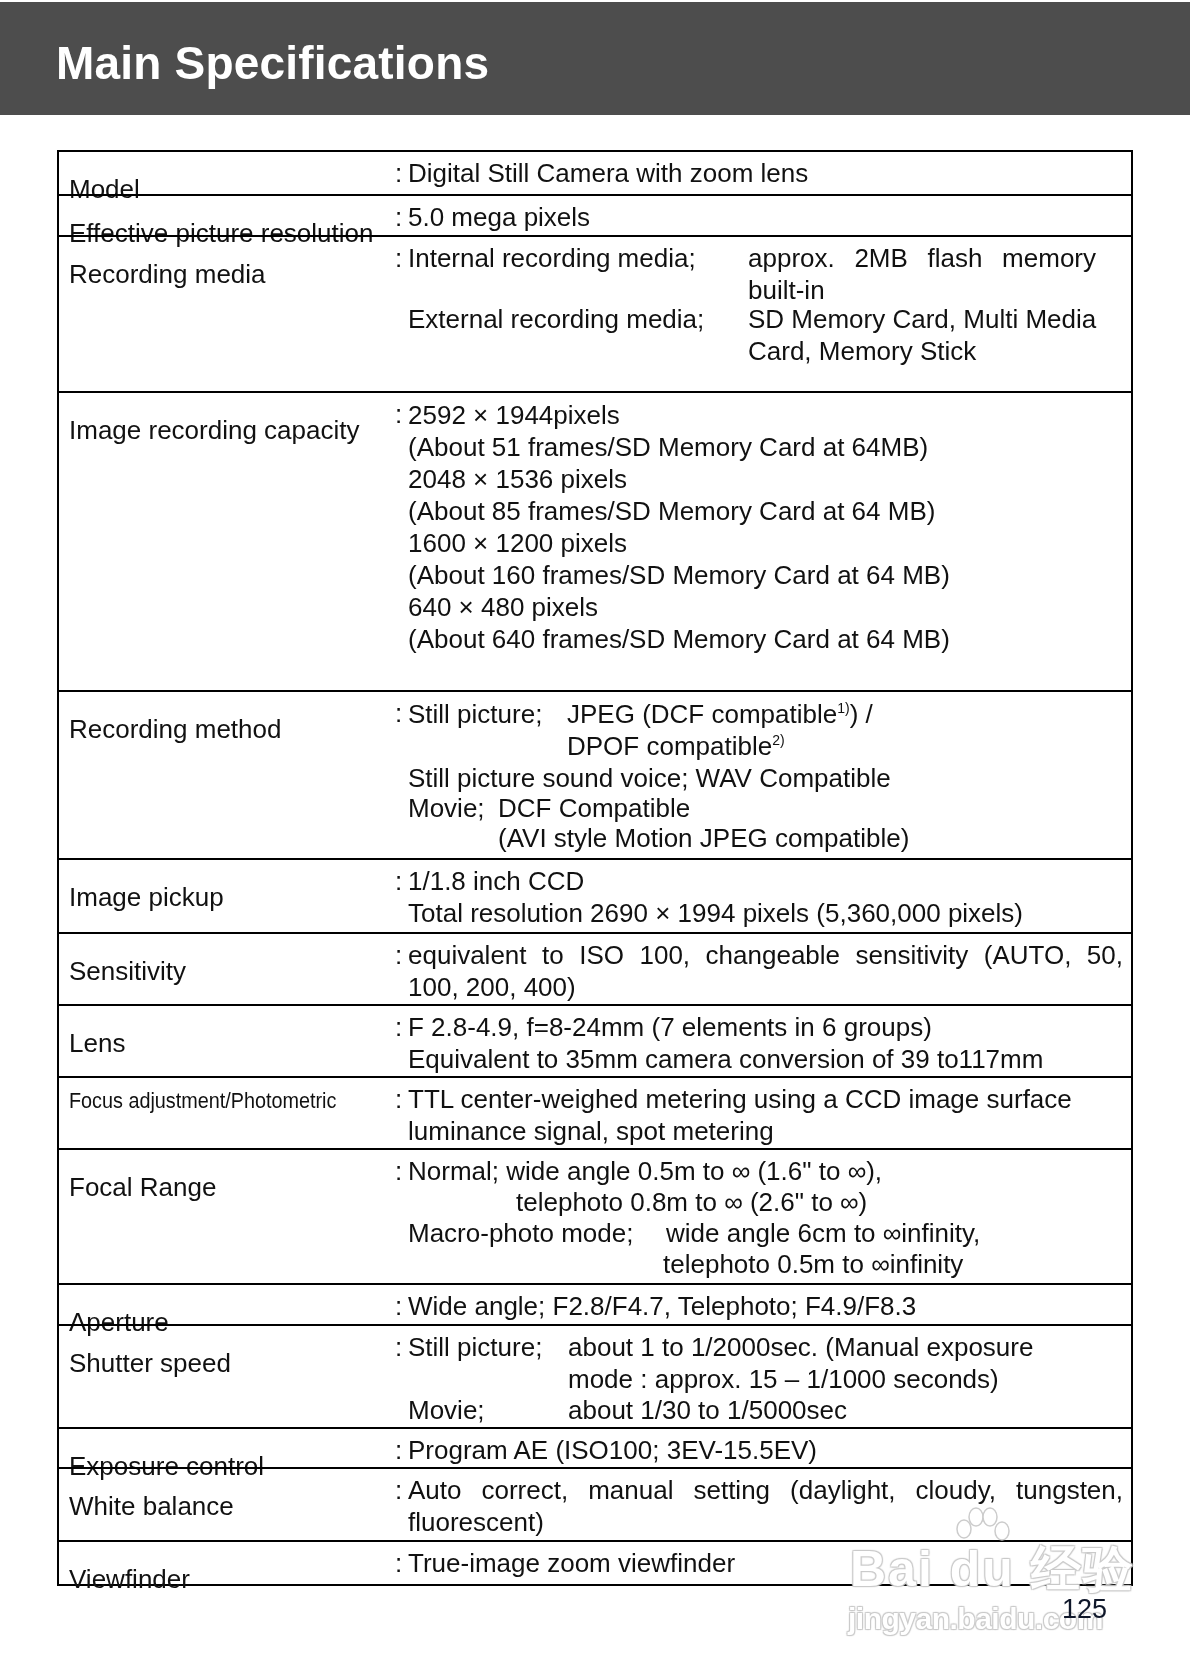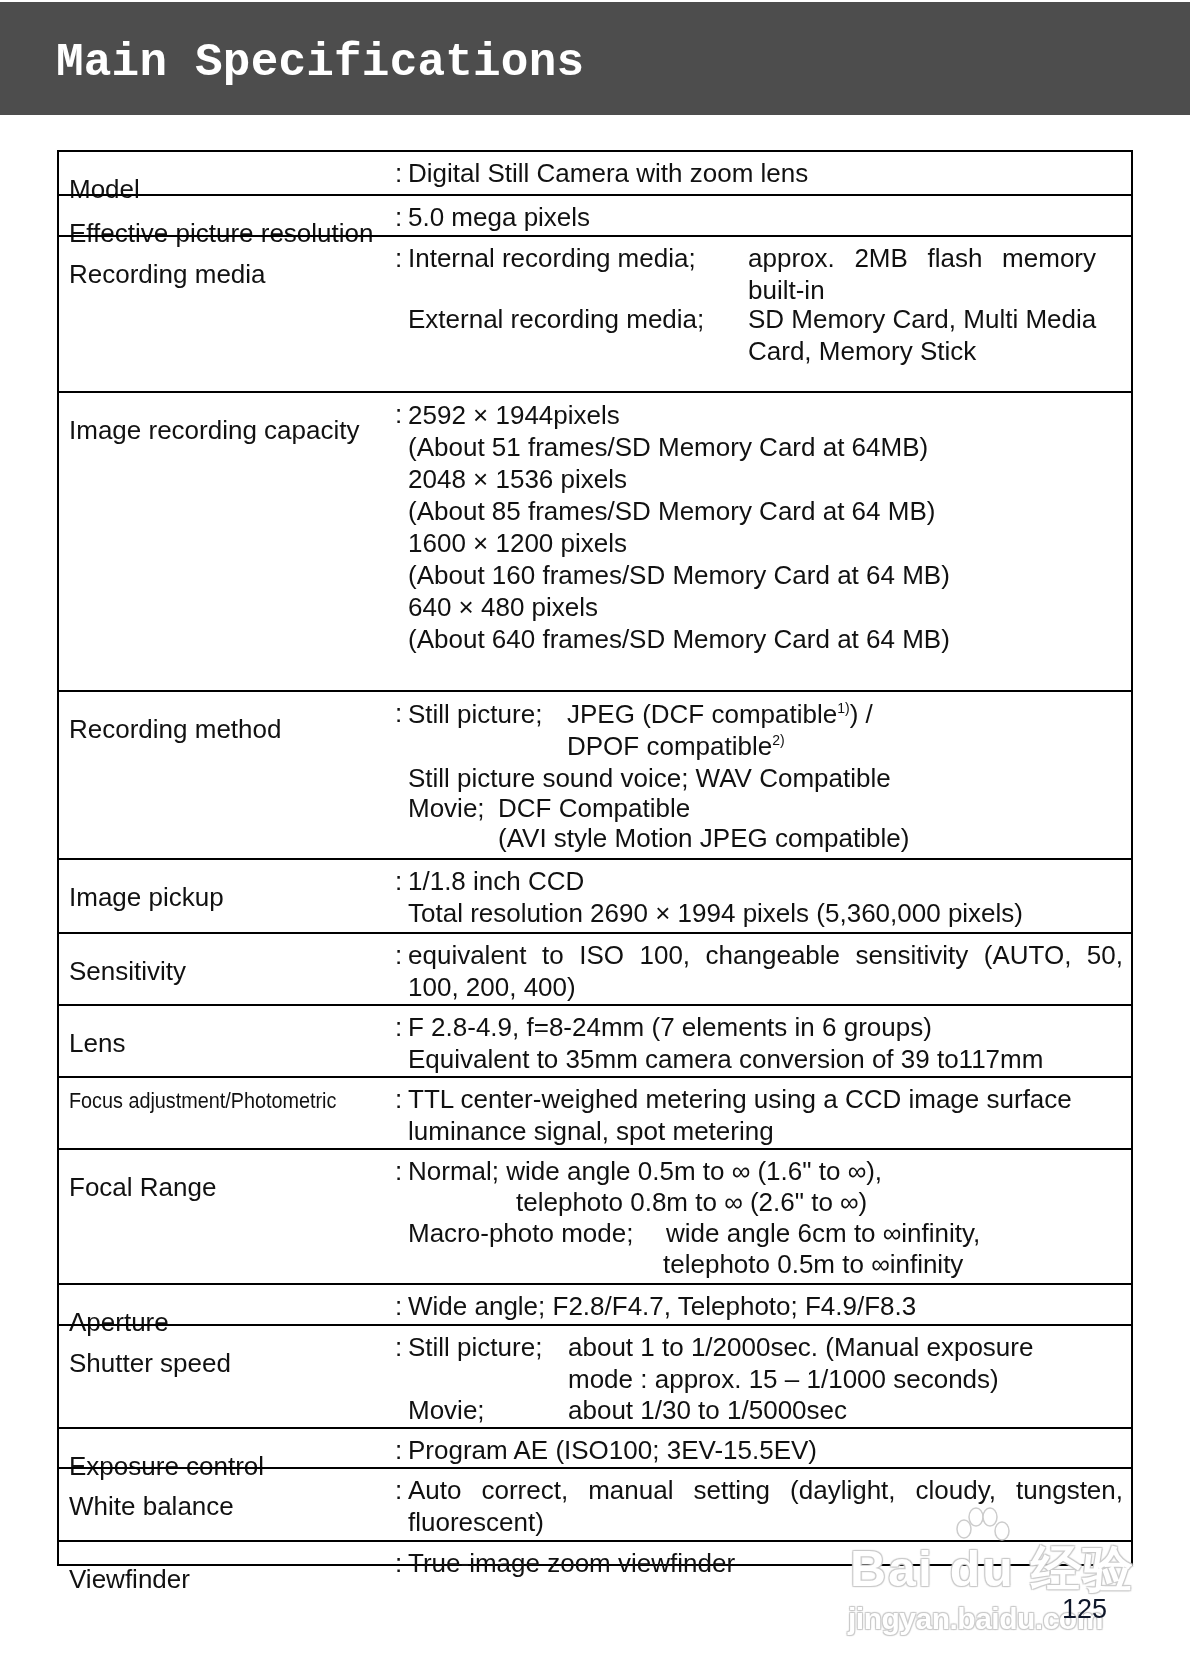--- a/index.html
+++ b/index.html
@@ -5,21 +5,21 @@
   html, body { margin:0; padding:0; }
   body {
     width:1192px; height:1680px; background:#ffffff; position:relative; overflow:hidden;
     font-family:"Liberation Sans", sans-serif; color:#111;
   }
   .header {
     position:absolute; left:0; top:2px; width:1190px; height:113px; background:#4d4d4d;
   }
   .header h1 {
     position:absolute; left:56px; top:38px; margin:0;
-    font-family:Liberation Mono, monospace; font-weight:bold; font-size:46px;
+    font-family:Liberation Sans, sans-serif; font-weight:bold; font-size:46px;
     color:#ffffff; letter-spacing:0.2px; line-height:1;
   }
   .spec-table {
     position:absolute; left:57px; top:150px; width:1076px;
     border:2px solid #000; box-sizing:border-box;
   }
   .row {
     position:relative; border-top:2px solid #000; box-sizing:border-box;
   }
   .row:first-child { border-top:none; }
@@ -224,21 +224,21 @@
 
   <div class="row" style="height:73px">
     <span class="label">White balance</span>
     <span class="colon">:</span>
     <div class="val">
       <div class="line justify" style="white-space:nowrap">Auto correct, manual setting (daylight, cloudy, tungsten,</div>
       <div class="line">fluorescent)</div>
     </div>
   </div>
 
-  <div class="row" style="height:24px">
+  <div class="row" style="height:44px">
     <span class="label">Viewfinder</span>
     <span class="colon">:</span>
     <div class="val">
       <div class="line">True-image zoom viewfinder</div>
     </div>
   </div>
 </div>
 
 <svg class="wm-paw" viewBox="0 0 60 50" style="position:absolute">
   <g fill="#ffffff" stroke="#cccccc" stroke-width="1.5">

